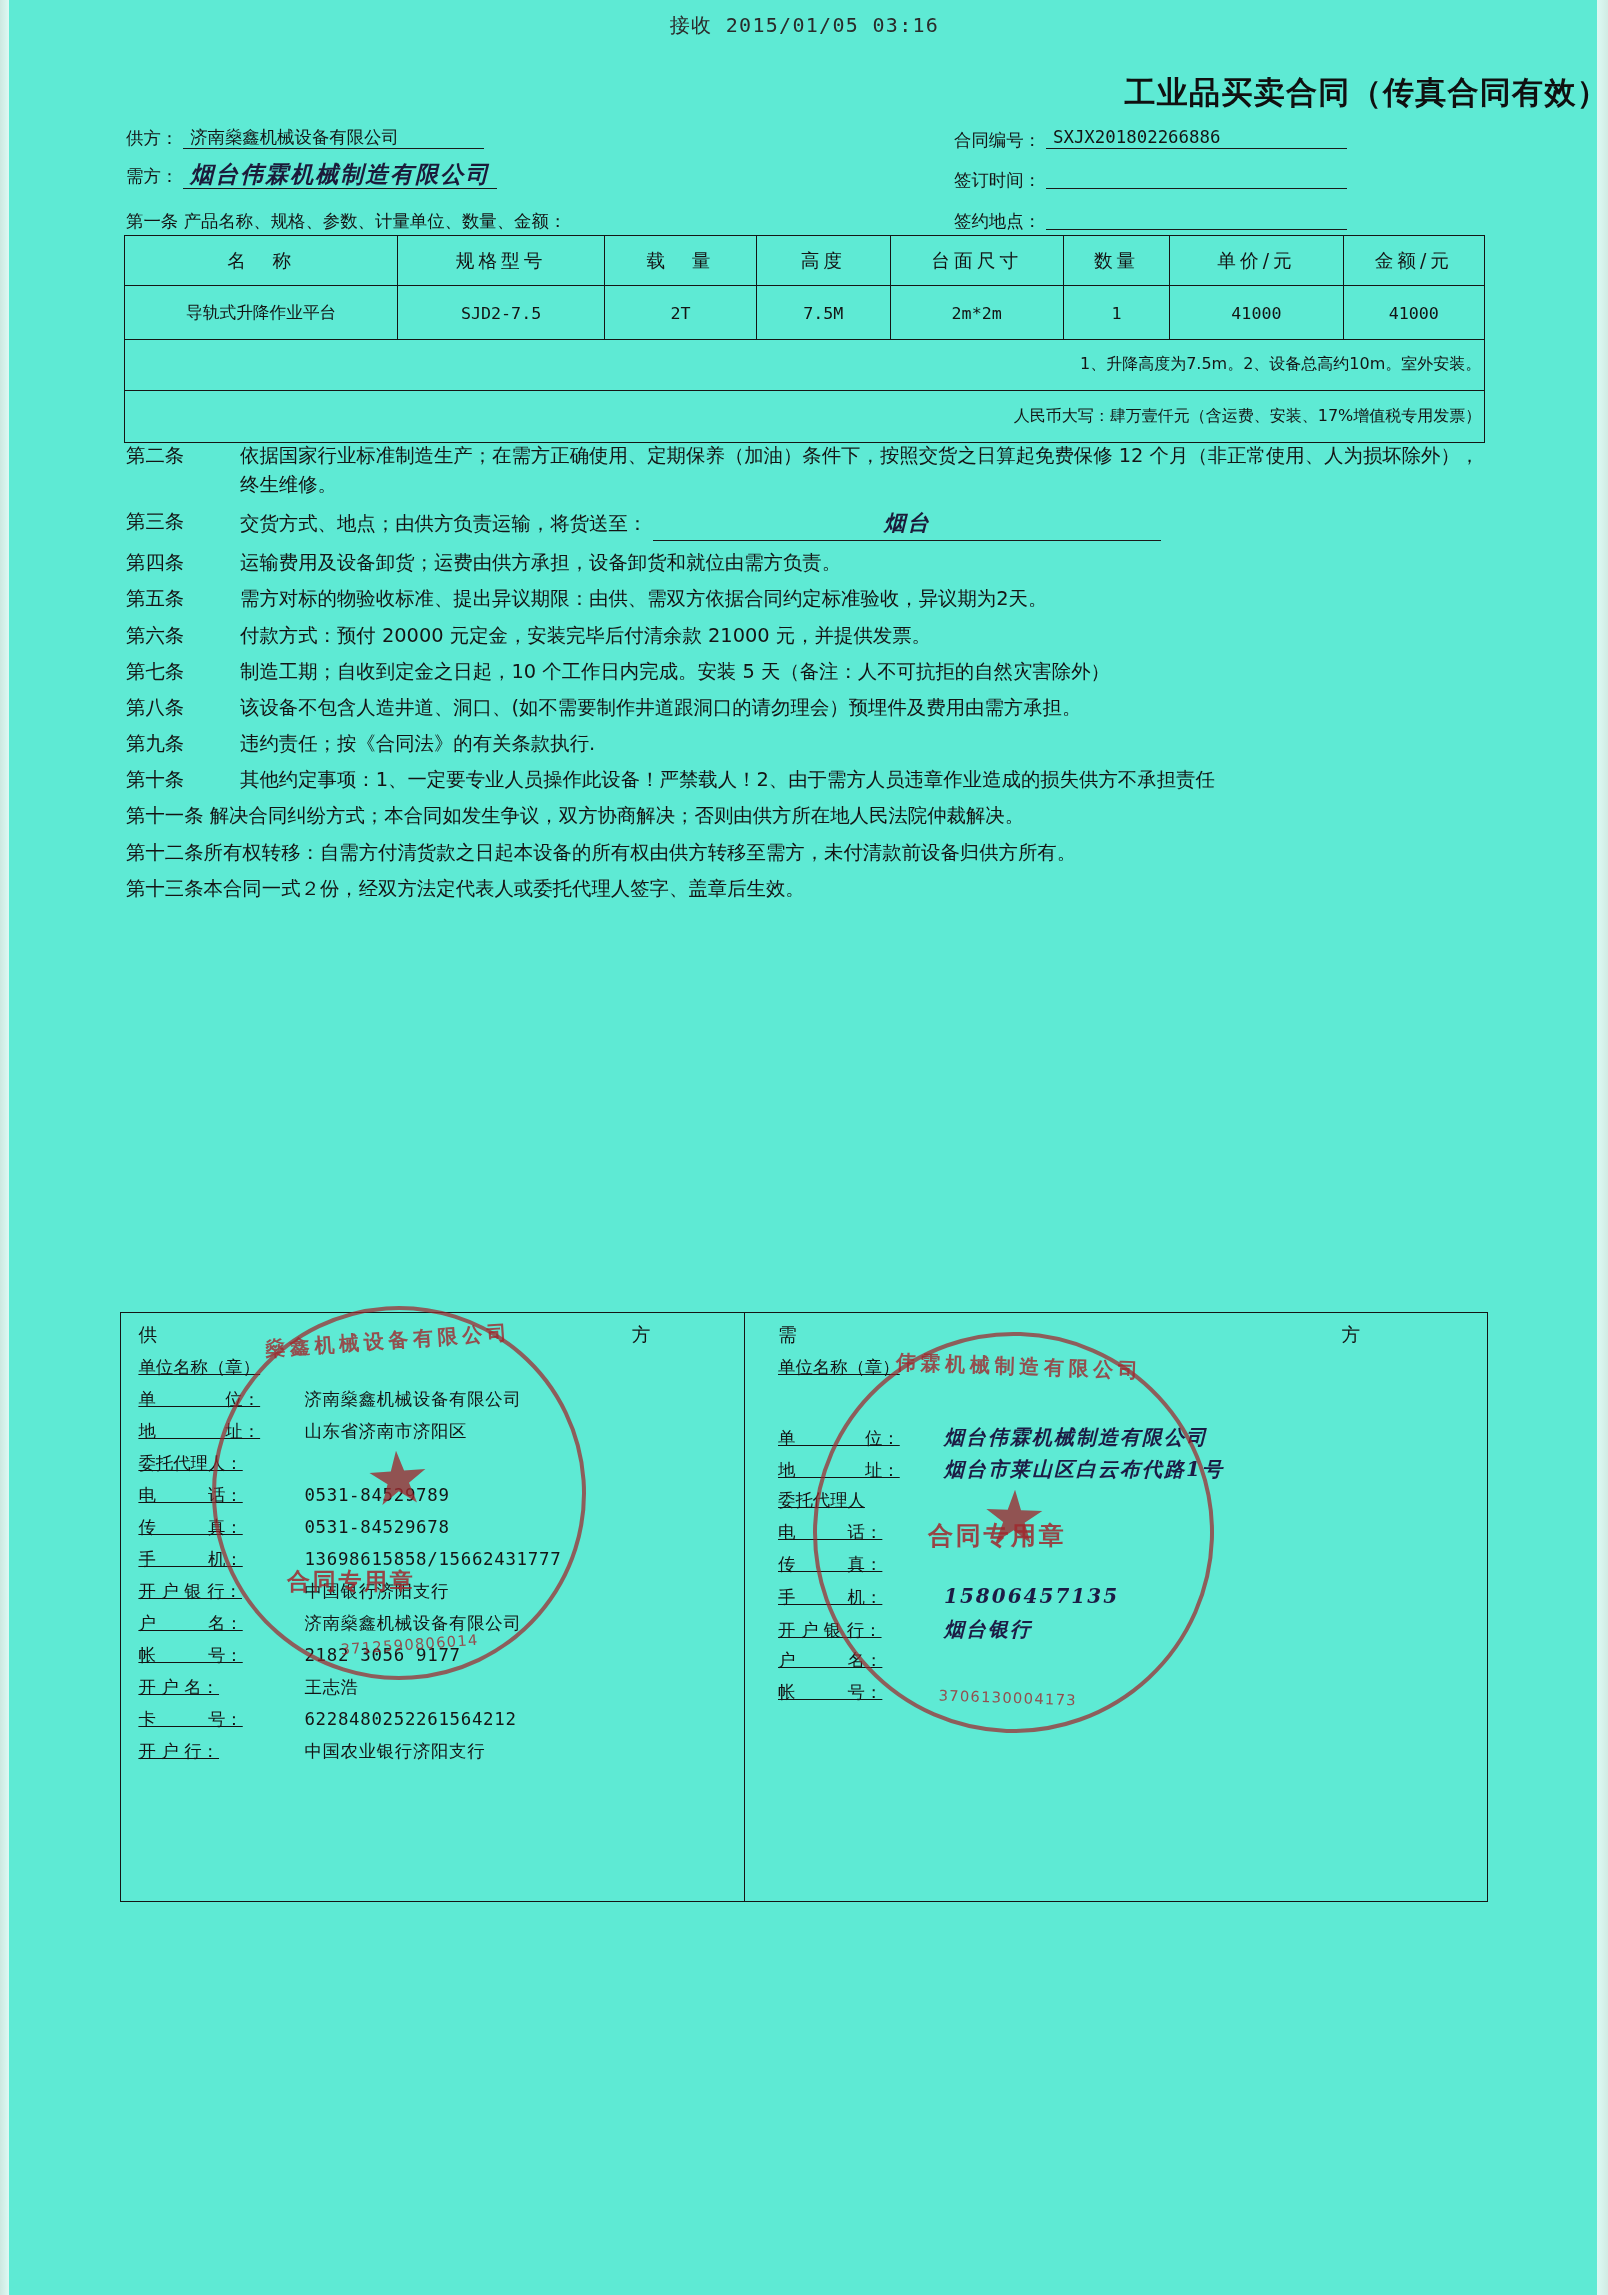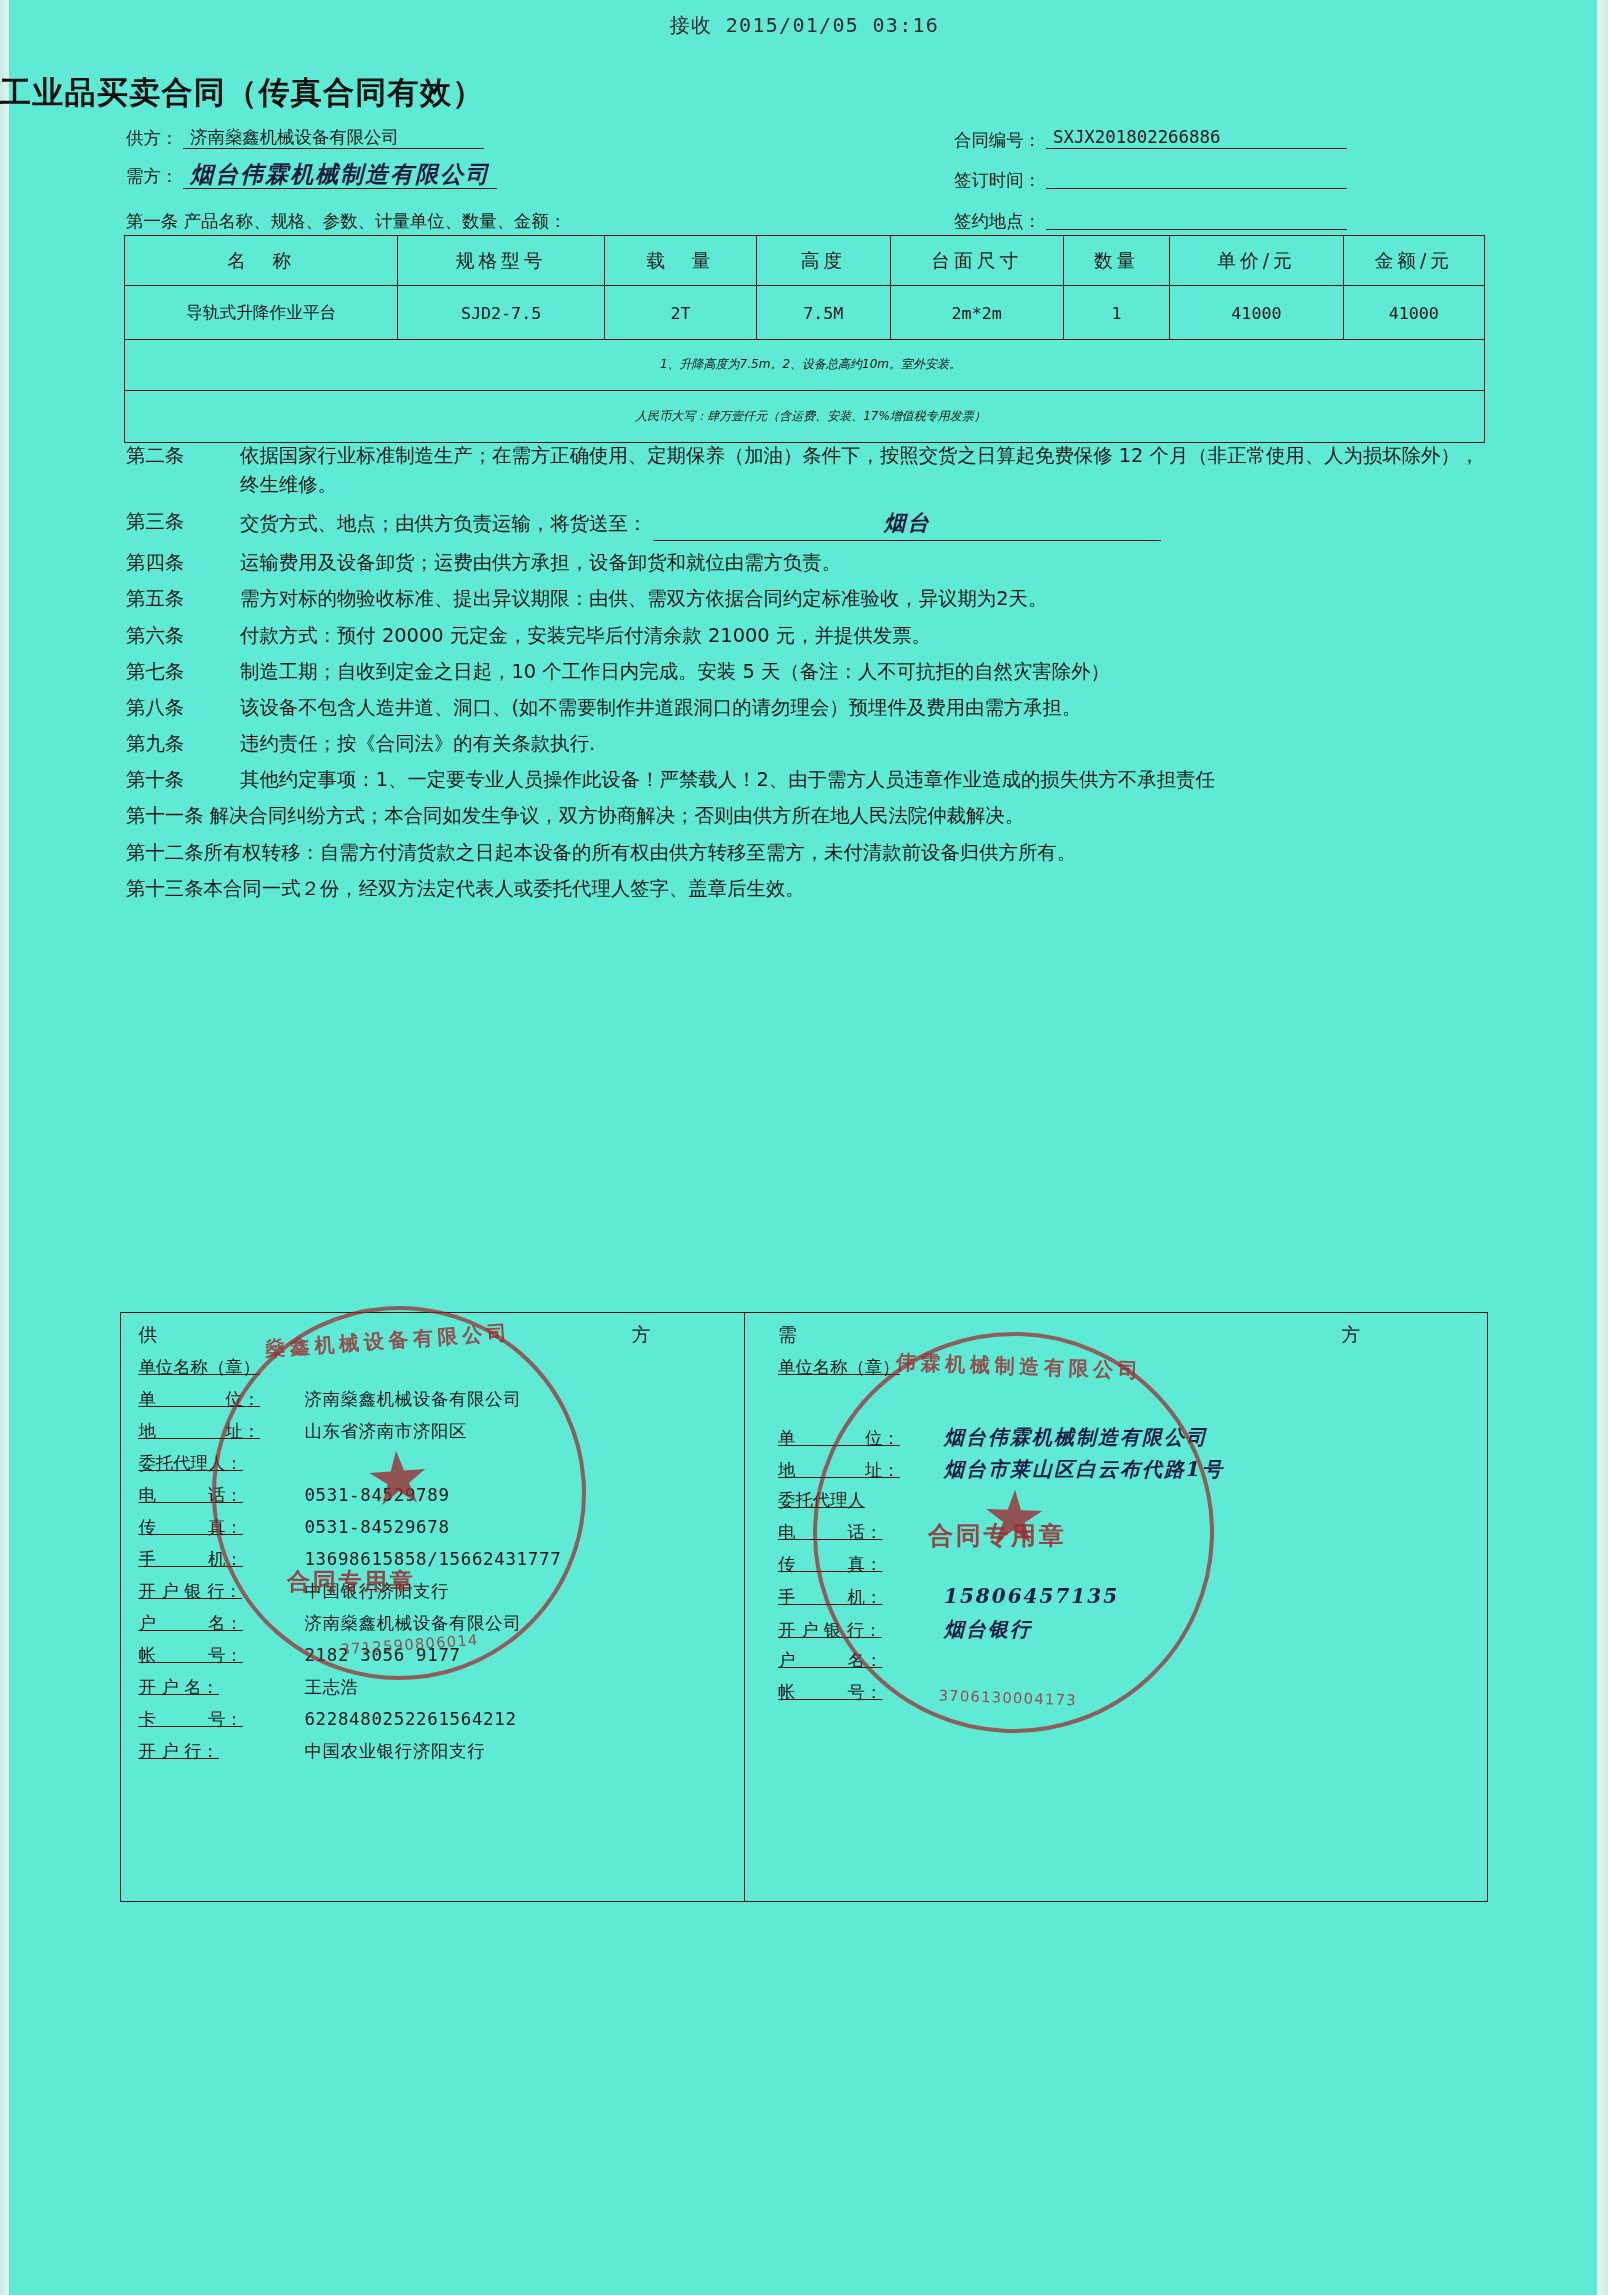--- a/index.html
+++ b/index.html
@@ -36,21 +36,21 @@
     top: 12px; left: 0; width: 100%;
     text-align: center;
     font-family: "DejaVu Sans Mono", "Liberation Mono", monospace;
     font-size: 20px;
     letter-spacing: 1.3px;
     color: #2a2a2a;
   }
   .doc-title {
     position: absolute;
     top: 72px; left: 0; width: 100%;
-    text-align: left;
+    text-align: right;
     font-size: 31px;
     font-weight: bold;
     letter-spacing: 1.3px;
     color: #101010;
   }
   .hdr-block {
     position: absolute;
     top: 122px;
     left: 126px;
     width: 1356px;
@@ -104,25 +104,24 @@
     padding: 6.7px 2.7px;
     font-weight: normal;
   }
   .tbl th {
     font-size: 18.7px;
     letter-spacing: 4px;
     height: 36px;
   }
   .tbl td.body { height: 39px; font-size: 16.7px; }
   .tbl td.note {
-    text-align: center;
+    text-align: right;
     padding-left: 14.7px;
     height: 37px;
-    font-size: 12px;
-    font-style: italic;
+    font-size: 16px;
   }
 
   
   .clauses {
     position: absolute;
     left: 126px;
     top: 441px;
     width: 1362px;
     font-size: 19.4px;
     line-height: 1.52;

